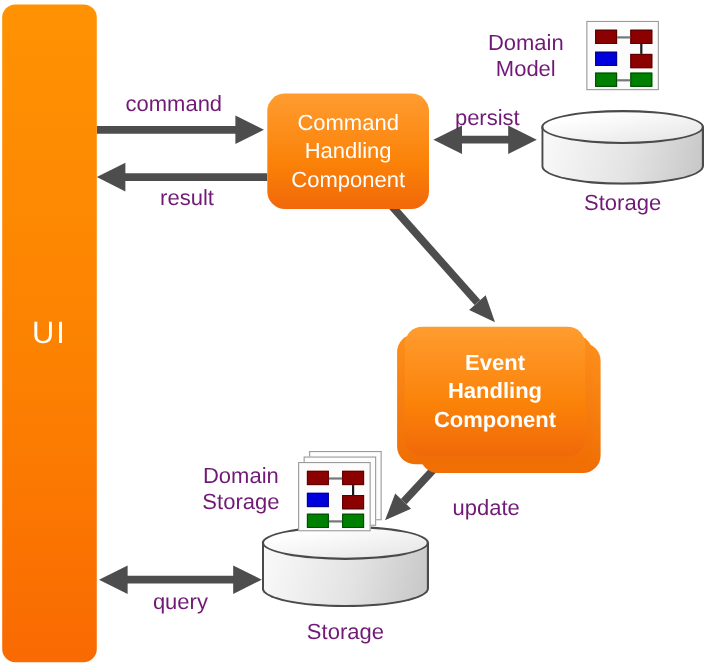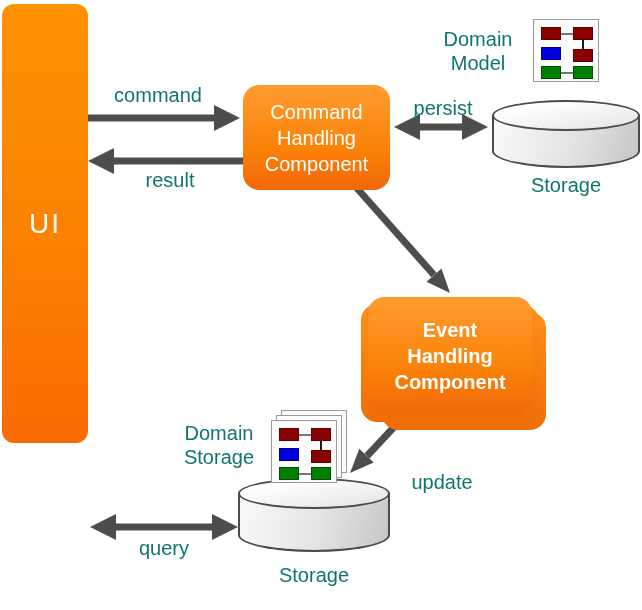--- a/index.html
+++ b/index.html
@@ -7,25 +7,25 @@
     position:relative; width:642px; height:610px; overflow:hidden;
     background:#ffffff;
     font-family:"Liberation Sans", sans-serif;
   }
   .stage * { box-sizing:border-box; }
 
   
   .arrows-layer { position:absolute; left:0; top:0; z-index:1; }
   .node  { position:absolute; z-index:2; }
   .icon-layer { position:absolute; z-index:3; }
-  .lbl   { position:absolute; z-index:4; color:#0f766e; font-size:20px; text-align:center; white-space:nowrap; }
+  .lbl   { position:absolute; z-index:4; color:#701a75; font-size:20px; text-align:center; white-space:nowrap; }
 
   
   .ui-bar {
-    left:2px; top:4px; width:86px; height:439px;
+    left:2px; top:4px; width:86px; height:598px;
     border-radius:12px;
     background:linear-gradient(180deg,#FF9203 0%,#FC8101 55%,#F96A02 100%);
     display:flex; align-items:center; justify-content:center;
   }
   .ui-bar span { color:#ffffff; font-size:28px; letter-spacing:2px; }
 
   .obox {
     border-radius:16px;
     background:linear-gradient(180deg,#FF9C30 0%,#FB8208 60%,#F1680A 100%);
     color:#ffffff; font-size:20px; line-height:26px; text-align:center;
@@ -92,21 +92,21 @@
   }
   .models-stack .s2 { left:10px; top:0px; }
   .models-stack .s1 { left:5px;  top:5px; }
   .models-stack .model-icon { left:0px; top:10px; }
 
   
   .lbl-command { left:98px;  top:84px;  width:120px; }
   .lbl-result  { left:110px; top:169px; width:120px; }
   .lbl-persist { left:393px; top:97px;  width:100px; }
   .lbl-publish { left:369px; top:212px; width:100px; }
-  .lbl-update  { left:392px; top:471px; width:100px; }
+  .lbl-update  { left:392px; top:451px; width:100px; }
   .lbl-query   { left:104px; top:537px; width:120px; }
   .lbl-storage-top    { left:506px; top:174px; width:120px; }
   .lbl-storage-bottom { left:254px; top:564px; width:120px; }
   .lbl-domain-model   { left:418px; top:27px;  width:120px; line-height:24px; }
   .lbl-domain-models  { left:159px; top:421px; width:120px; line-height:24px; }
 </style>
 </head>
 <body>
 
 <div class="stage">

